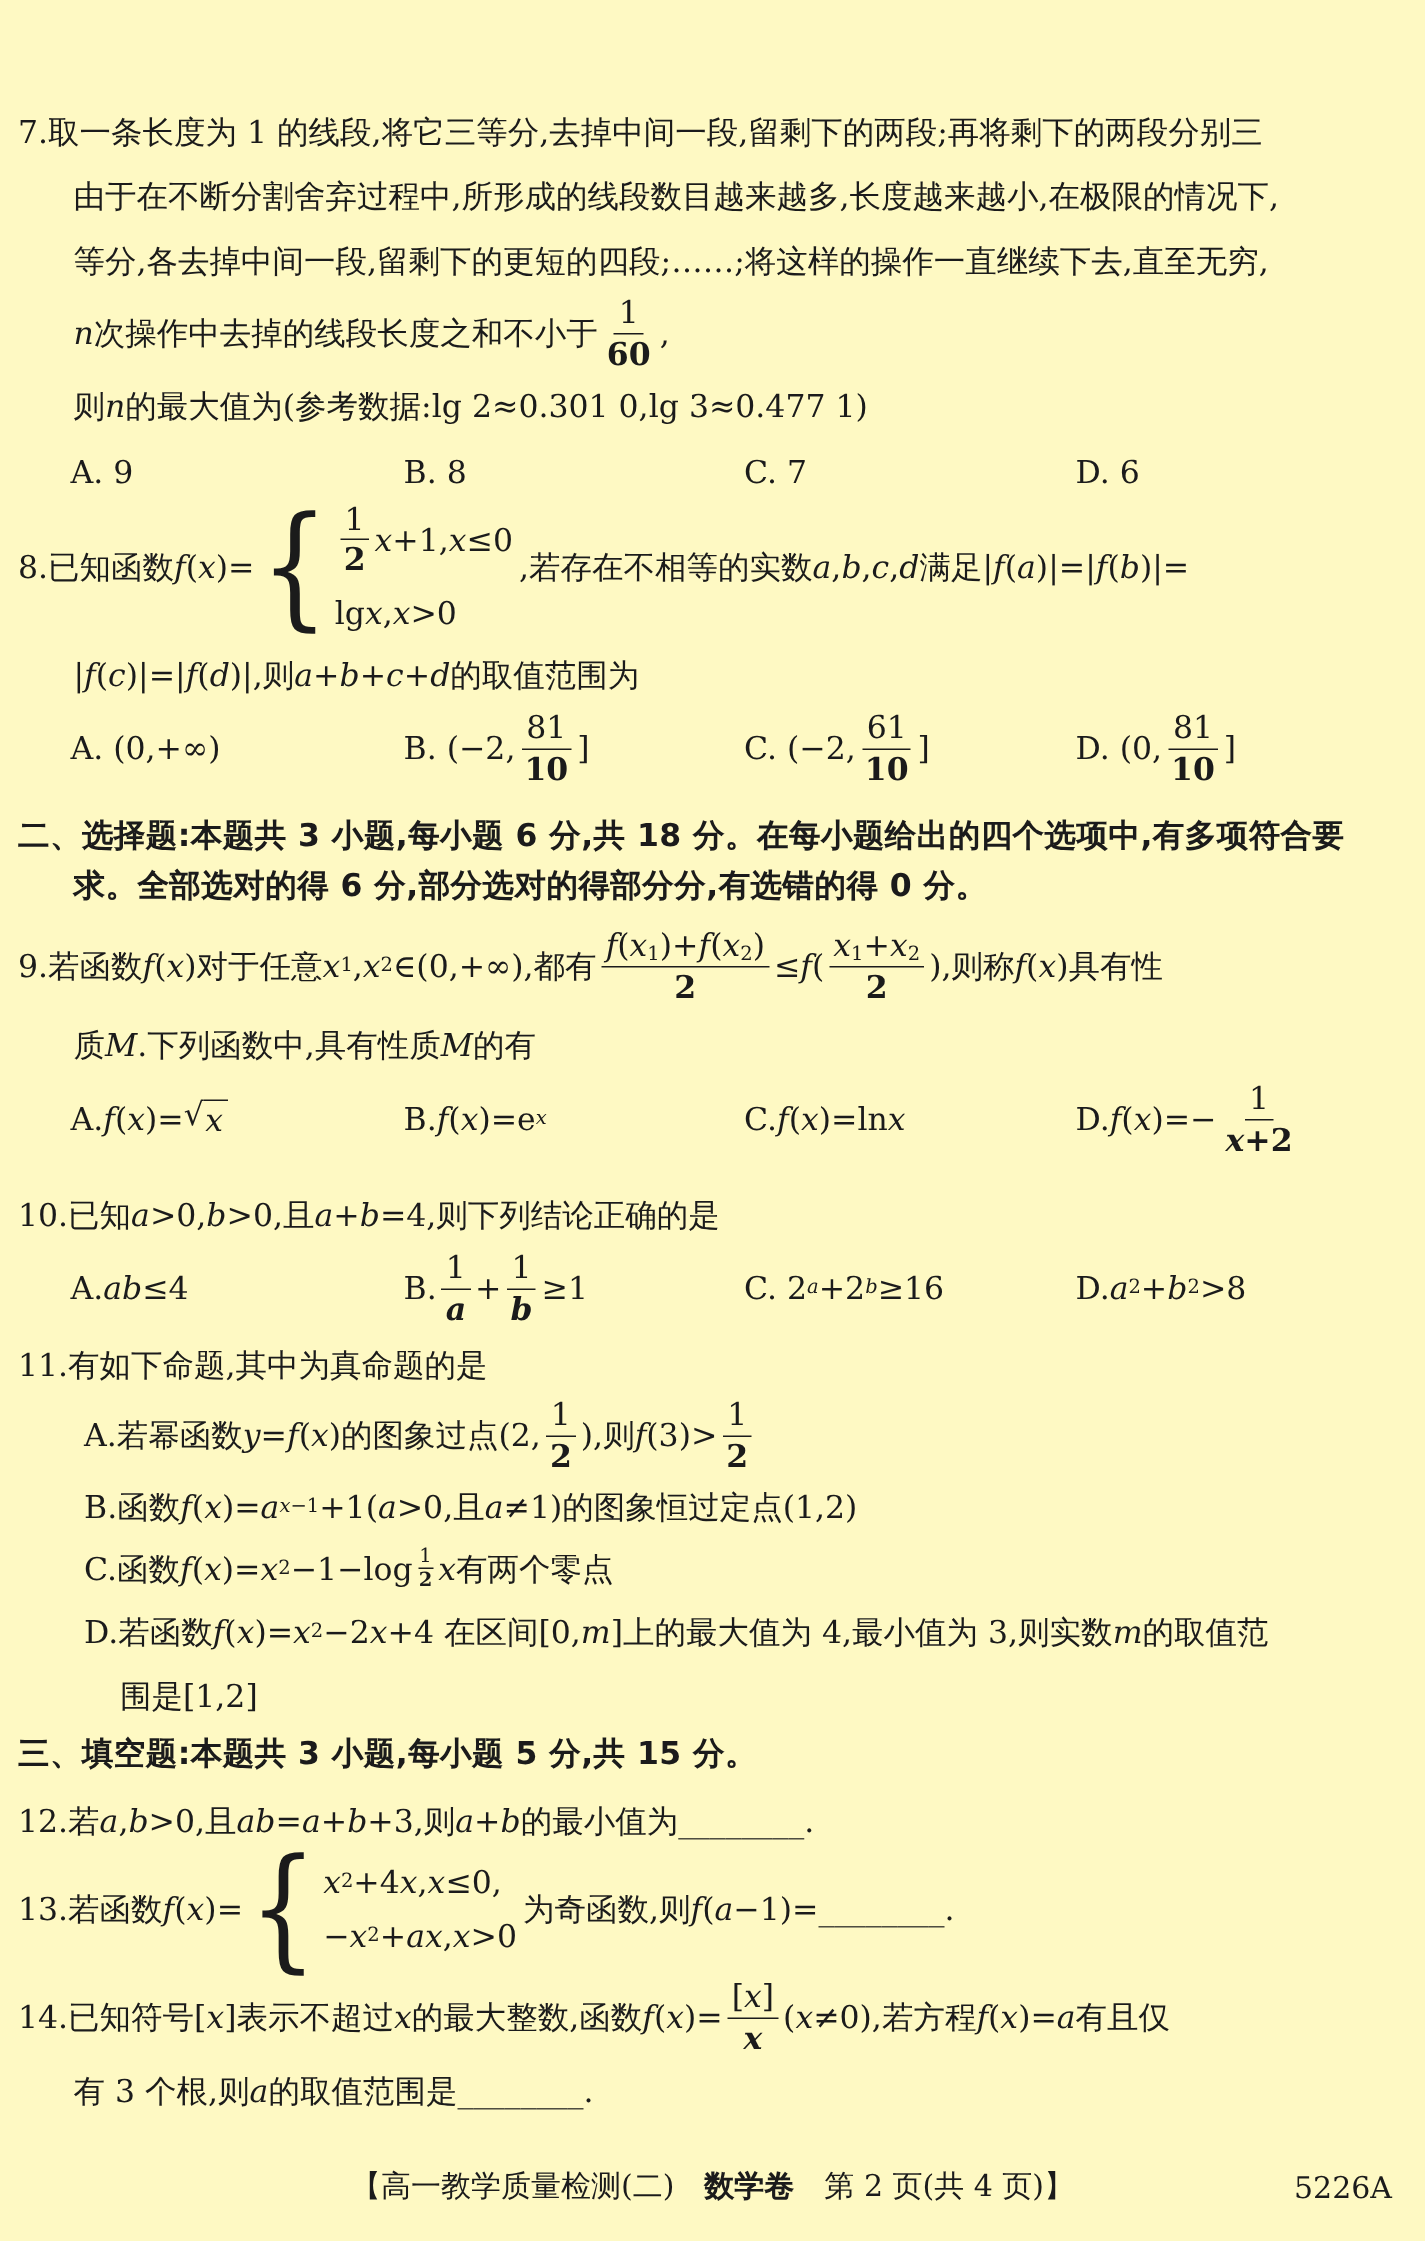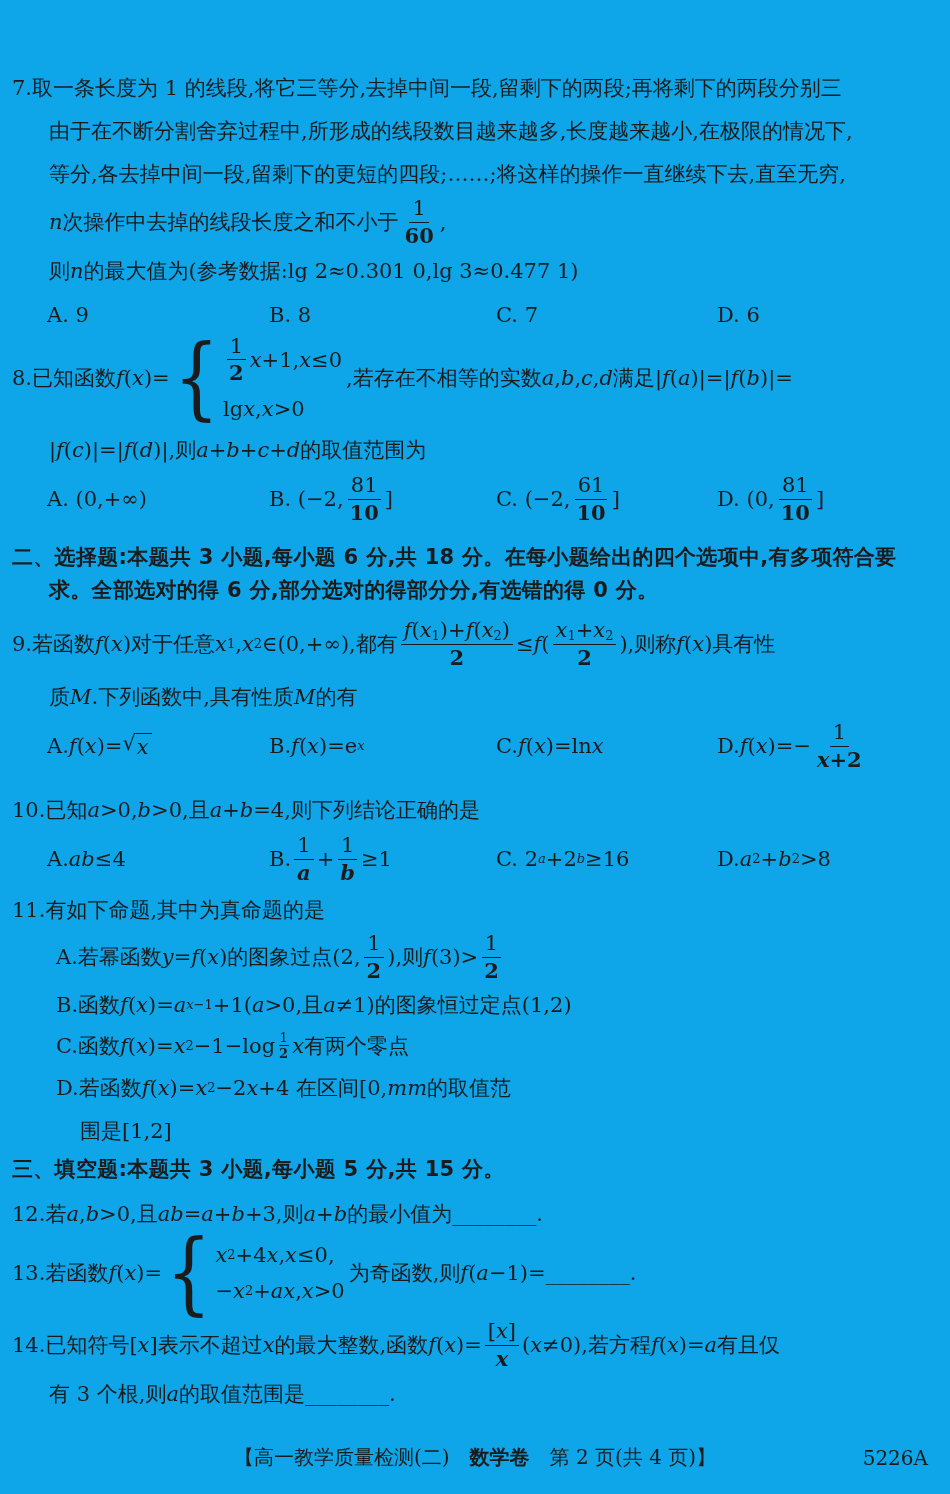--- a/index.html
+++ b/index.html
@@ -1,20 +1,20 @@
 <!DOCTYPE html>
 <html><head>
 <meta charset="utf-8">
 <style>
   html,body{margin:0;padding:0;background:#e8e8e8;}
   .page{
     position:relative;
     width:950px;height:1494px;
     margin:0 auto;
-    background:#0ea5e9;
+    background:#fef9c3;
     overflow:hidden;
     font-family:"DejaVu Serif","Liberation Serif",serif;
     font-size:21px;
     color:#1b1b1b;
   }
   .blk{position:absolute;left:12px;right:8px;}
   .line{
     display:flex;align-items:center;
     white-space:nowrap;
     height:43px;
@@ -405,20 +405,21 @@
         <span class="it">f</span>
         <span>(</span>
         <span class="it">x</span>
         <span>)=</span>
         <span class="it">x</span>
         <sup><span>2</span></sup>
         <span>−2</span>
         <span class="it">x</span>
         <span>+4 在区间[0,</span>
         <span class="it">m</span>
+        <span>]上的最大值为 4,最小值为 3,则实数 </span>
         <span class="it">m</span>
         <span> 的取值范</span>
       </div>
     <div class="line item" style="padding-left:68px">
         <span>围是[1,2]</span>
       </div>
   </div>
 
   <div class="blk hd" style="top:1152px">
     <div class="line">

